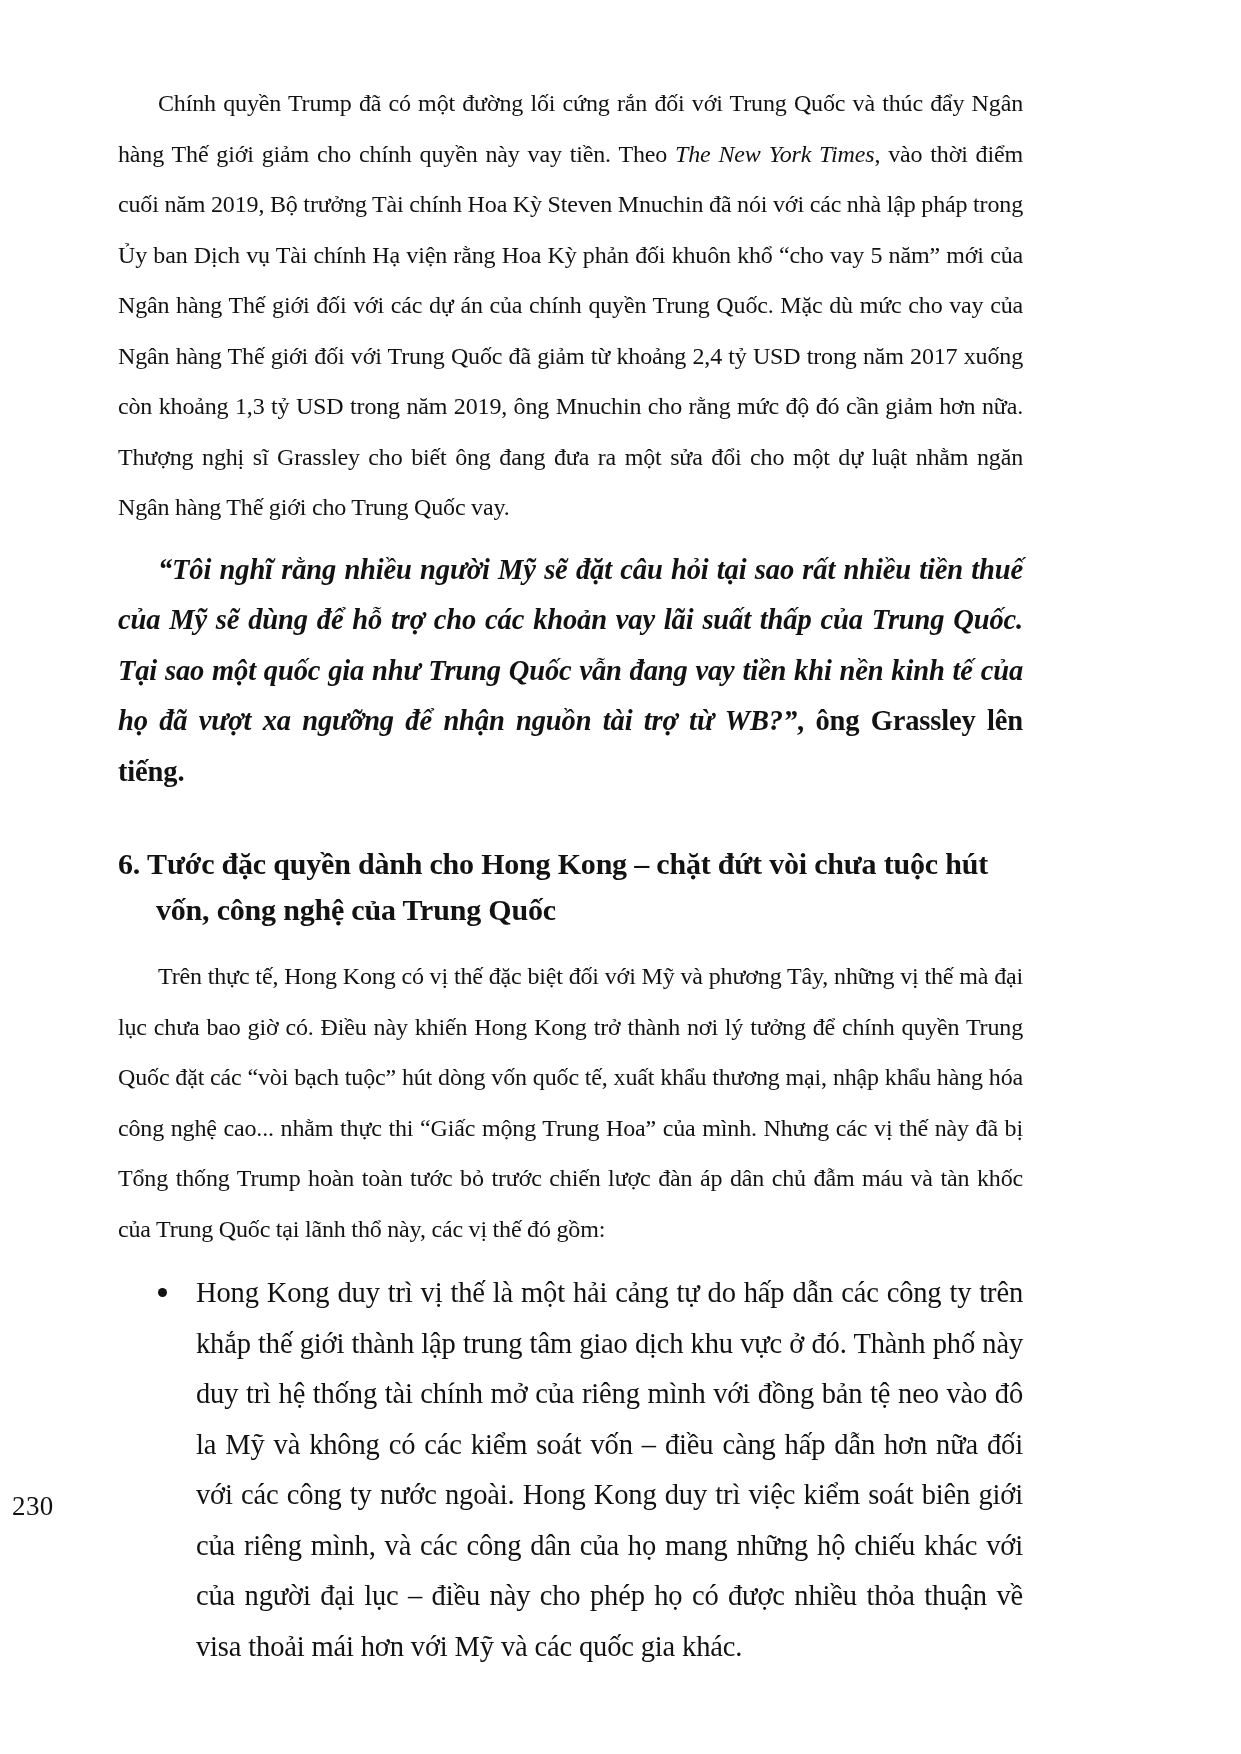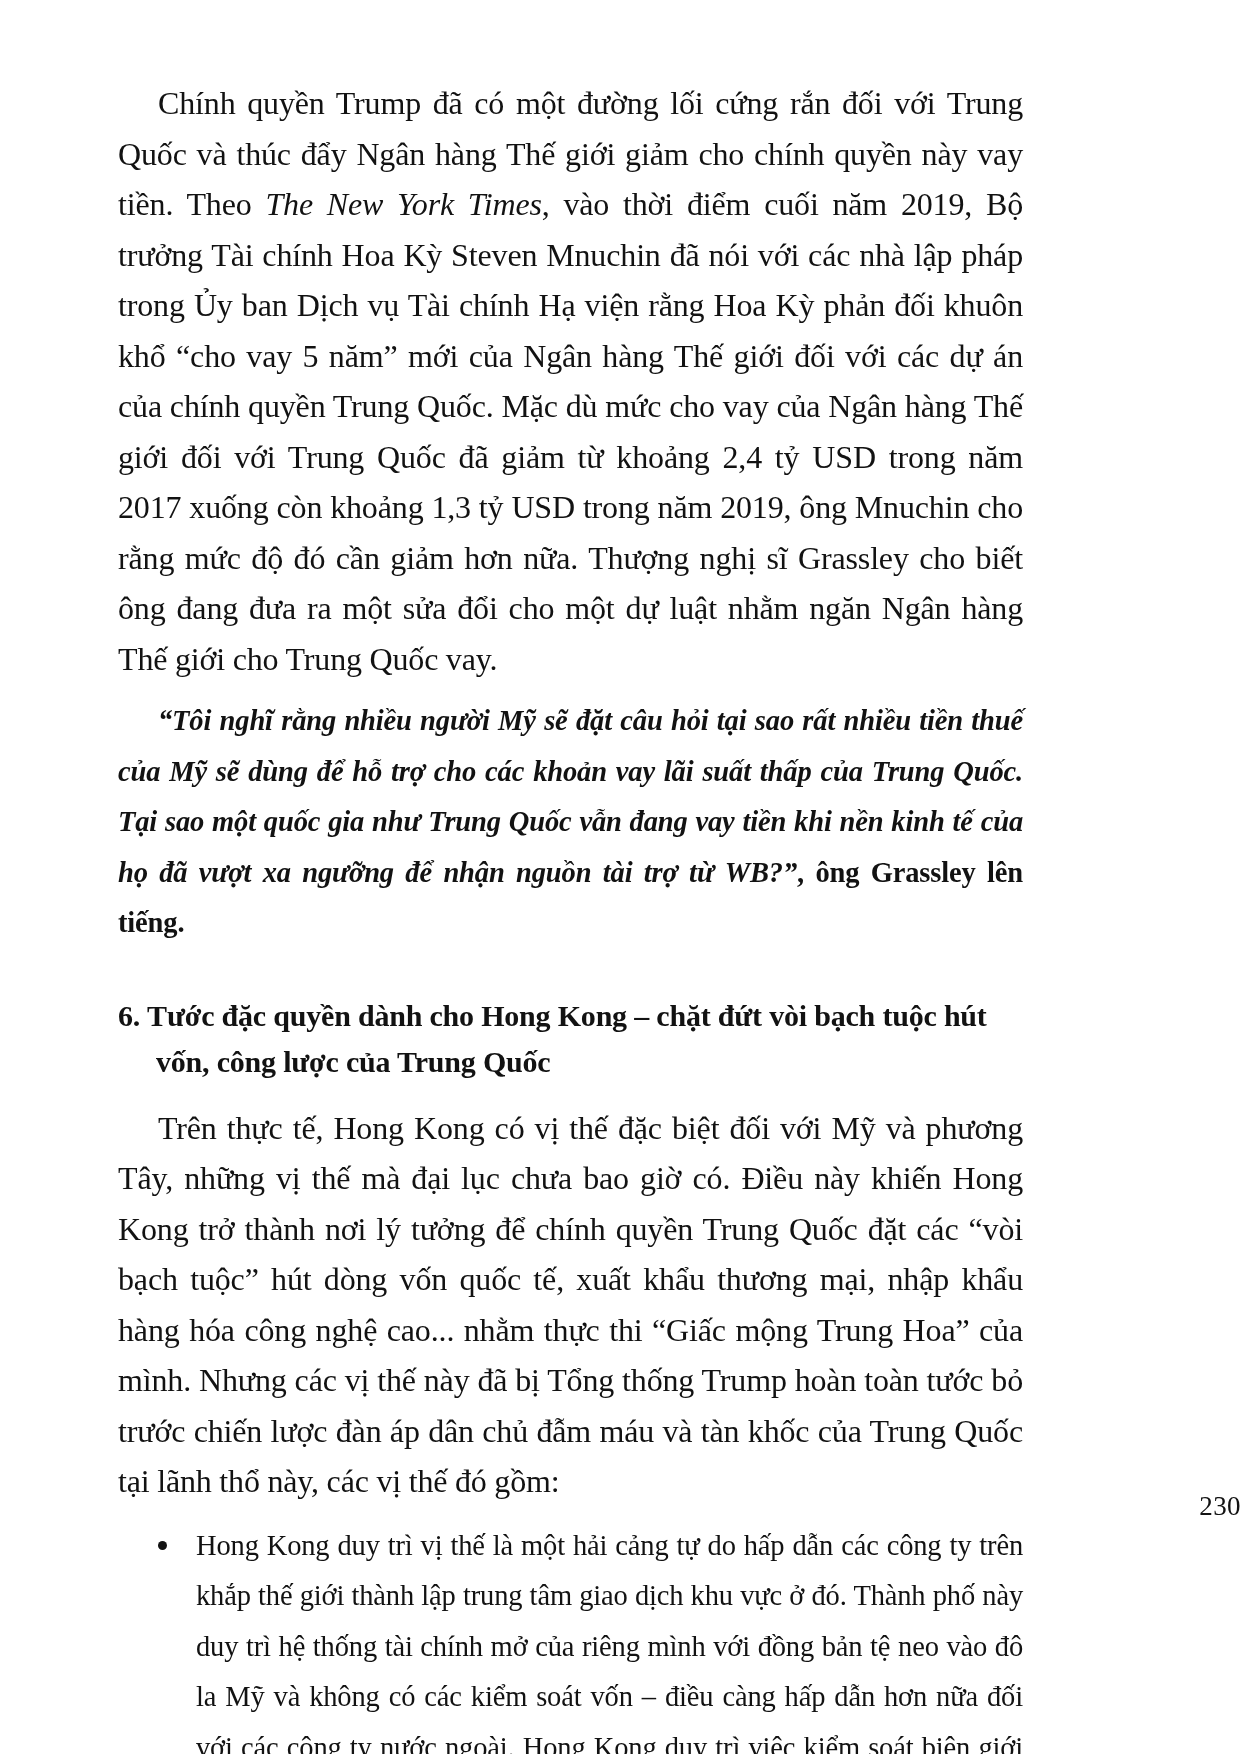--- a/index.html
+++ b/index.html
@@ -21,21 +21,21 @@
     overflow: hidden;
   }
   .content {
     position: absolute;
     left: 118px;
     top: 78px;
     width: 905px;
   }
   p.body-para {
     margin: 0 0 0px 0;
-    font-size: 32px;
+    font-size: 24px;
     line-height: 50.5px;
     text-align: justify;
     text-justify: inter-word;
     text-indent: 40px;
     letter-spacing: -0.15px;
     word-spacing: -0.2px;
     -webkit-font-smoothing: antialiased;
   }
   p.quote-para {
     margin: 12px 0 0 0;
@@ -82,37 +82,37 @@
     height: 9px;
     background: #121212;
     border-radius: 50%;
   }
   .it { font-style: italic; }
   .page-number {
     position: absolute;
     left: 12px;
     right: 0;
     top: 1490px;
-    text-align: right;
+    text-align: left;
     font-size: 27px;
     line-height: 32px;
     letter-spacing: 0.4px;
   }
 </style>
 </head>
 <body>
 
 <div class="page">
   <div class="content">
 
     <p class="body-para"><span>Chính quyền Trump đã có một đường lối cứng rắn đối với Trung Quốc và thúc đẩy Ngân hàng Thế giới giảm cho chính quyền này vay tiền. Theo </span><span class="it">The New York Times</span><span>, vào thời điểm cuối năm 2019, Bộ trưởng Tài chính Hoa Kỳ Steven Mnuchin đã nói với các nhà lập pháp trong Ủy ban Dịch vụ Tài chính Hạ viện rằng Hoa Kỳ phản đối khuôn khổ “cho vay 5 năm” mới của Ngân hàng Thế giới đối với các dự án của chính quyền Trung Quốc. Mặc dù mức cho vay của Ngân hàng Thế giới đối với Trung Quốc đã giảm từ khoảng 2,4 tỷ USD trong năm 2017 xuống còn khoảng 1,3 tỷ USD trong năm 2019, ông Mnuchin cho rằng mức độ đó cần giảm hơn nữa. Thượng nghị sĩ Grassley cho biết ông đang đưa ra một sửa đổi cho một dự luật nhằm ngăn Ngân hàng Thế giới cho Trung Quốc vay.</span></p>
 
     <p class="quote-para"><span>“Tôi nghĩ rằng nhiều người Mỹ sẽ đặt câu hỏi tại sao rất nhiều tiền thuế của Mỹ sẽ dùng để hỗ trợ cho các khoản vay lãi suất thấp của Trung Quốc. Tại sao một quốc gia như Trung Quốc vẫn đang vay tiền khi nền kinh tế của họ đã vượt xa ngưỡng để nhận nguồn tài trợ từ WB?”</span><span class="attrib">, ông Grassley lên tiếng.</span></p>
 
-    <h2 class="section-heading"><span class="num">6.</span><span>Tước đặc quyền dành cho Hong Kong – chặt đứt vòi bạch tuộc hút vốn, công lược của Trung Quốc</span></h2>
+    <h2 class="section-heading"><span class="num">6.</span><span>Tước đặc quyền dành cho Hong Kong – chặt đứt vòi chưa tuộc hút vốn, công nghệ của Trung Quốc</span></h2>
 
     <p class="body-para"><span>Trên thực tế, Hong Kong có vị thế đặc biệt đối với Mỹ và phương Tây, những vị thế mà đại lục chưa bao giờ có. Điều này khiến Hong Kong trở thành nơi lý tưởng để chính quyền Trung Quốc đặt các “vòi bạch tuộc” hút dòng vốn quốc tế, xuất khẩu thương mại, nhập khẩu hàng hóa công nghệ cao... nhằm thực thi “Giấc mộng Trung Hoa” của mình. Nhưng các vị thế này đã bị Tổng thống Trump hoàn toàn tước bỏ trước chiến lược đàn áp dân chủ đẫm máu và tàn khốc của Trung Quốc tại lãnh thổ này, các vị thế đó gồm:</span></p>
 
     <ul class="bullets">
       <li>
         <span class="bullet-dot"></span>
         <span>Hong Kong duy trì vị thế là một hải cảng tự do hấp dẫn các công ty trên khắp thế giới thành lập trung tâm giao dịch khu vực ở đó. Thành phố này duy trì hệ thống tài chính mở của riêng mình với đồng bản tệ neo vào đô la Mỹ và không có các kiểm soát vốn – điều càng hấp dẫn hơn nữa đối với các công ty nước ngoài. Hong Kong duy trì việc kiểm soát biên giới của riêng mình, và các công dân của họ mang những hộ chiếu khác với của người đại lục – điều này cho phép họ có được nhiều thỏa thuận về visa thoải mái hơn với Mỹ và các quốc gia khác.</span>
       </li>
 
     </ul>

